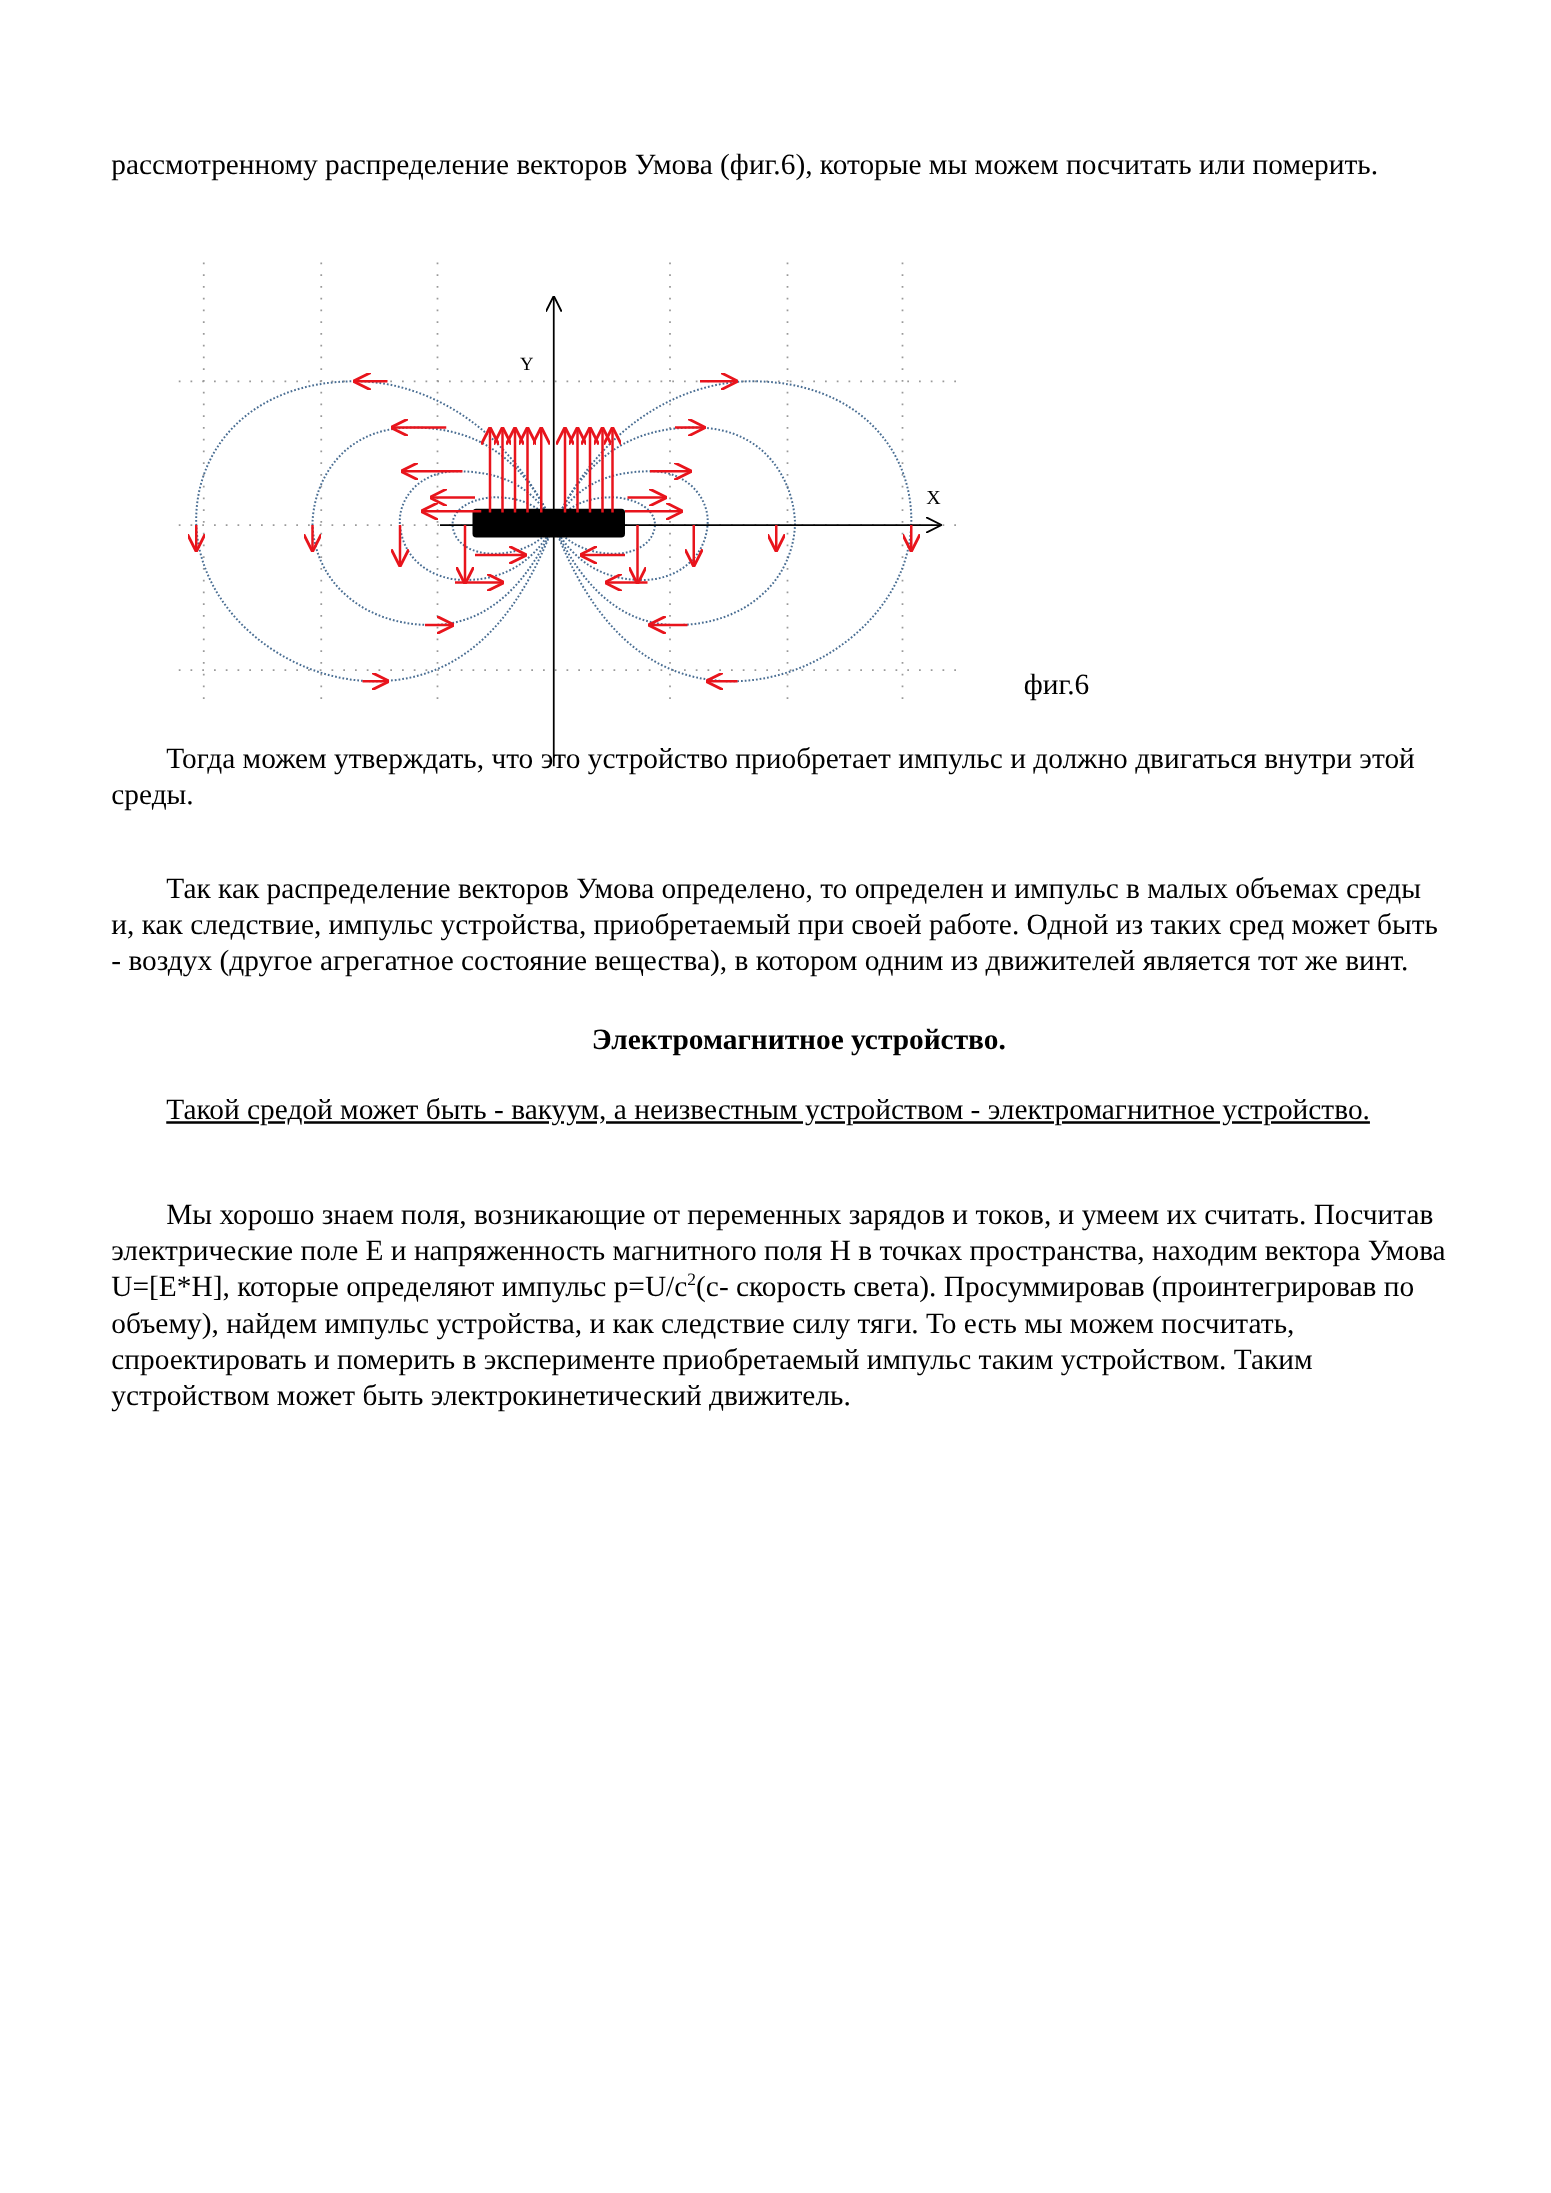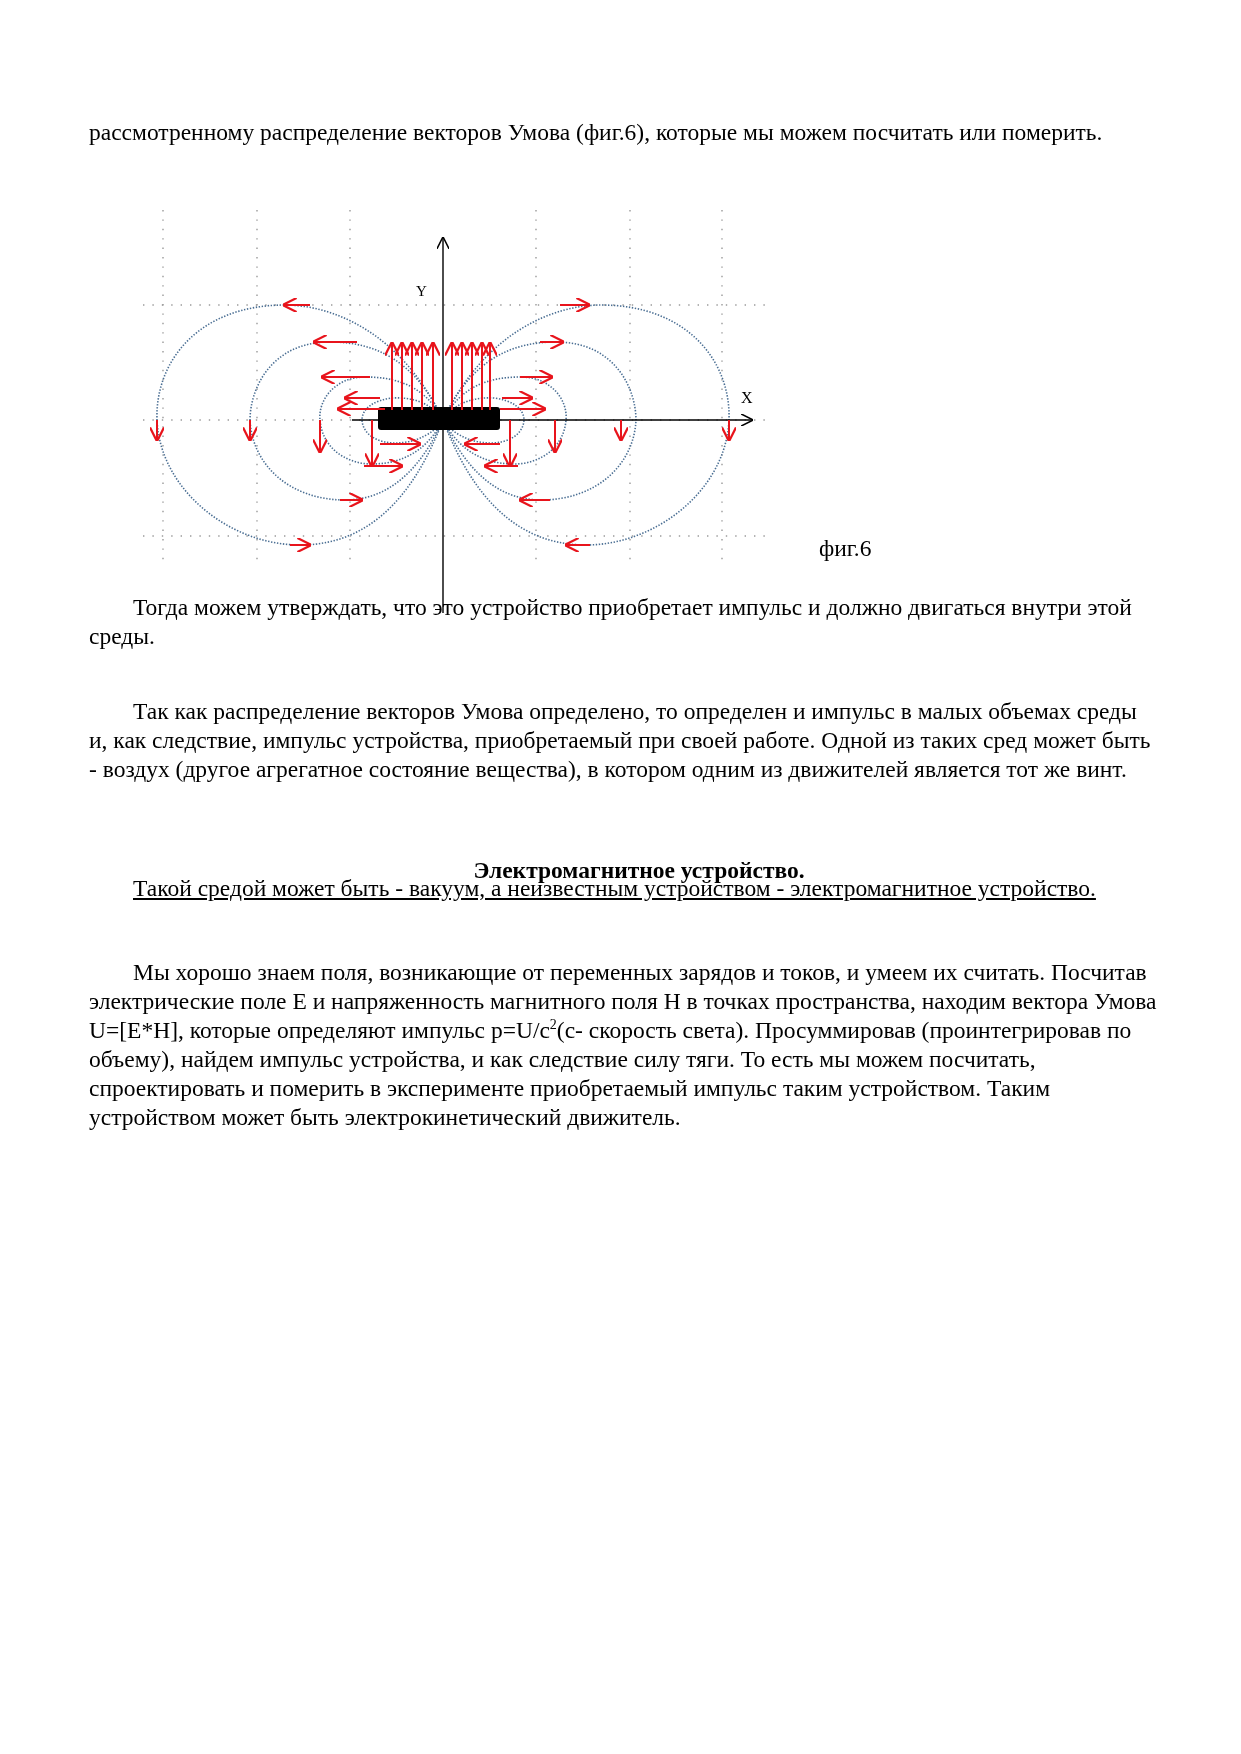--- a/index.html
+++ b/index.html
@@ -108,17 +108,17 @@
     <line x1="590" y1="545" x2="566" y2="545"></line>
   </g>
 </svg>
 
 <div class="caption">фиг.6</div>
 
 <p class="para indent" style="top:593px;">Тогда можем утверждать, что это устройство приобретает импульс и должно двигаться внутри этой среды.</p>
 
 <p class="para indent" style="top:697px;">Так как распределение  векторов Умова определено, то определен и импульс в малых объемах среды и, как следствие, импульс устройства, приобретаемый при своей работе. Одной из таких сред может быть - воздух (другое агрегатное состояние вещества), в котором одним из движителей является тот же винт.</p>
 
-<div class="heading" style="top:818px;margin-top:38px;">Электромагнитное устройство.</div>
+<div class="heading" style="top:818px;">Электромагнитное устройство.</div>
 
 <p class="para indent" style="top:874px;text-decoration:underline;">Такой средой может быть - вакуум, а неизвестным устройством - электромагнитное устройство.</p>
 
 <p class="para indent" style="top:958px;"><span>Мы хорошо знаем поля, возникающие от переменных зарядов и токов, и умеем их считать. Посчитав электрические поле Е и напряженность магнитного поля Н в точках пространства, находим вектора Умова U=[E*H], которые определяют импульс p=U/c</span><sup>2</sup><span>(c- скорость света). Просуммировав (проинтегрировав по объему), найдем импульс устройства, и как следствие силу тяги. То есть мы можем посчитать, спроектировать и померить в эксперименте приобретаемый импульс таким устройством. Таким устройством может быть электрокинетический движитель.</span></p>
 
 </body></html>

